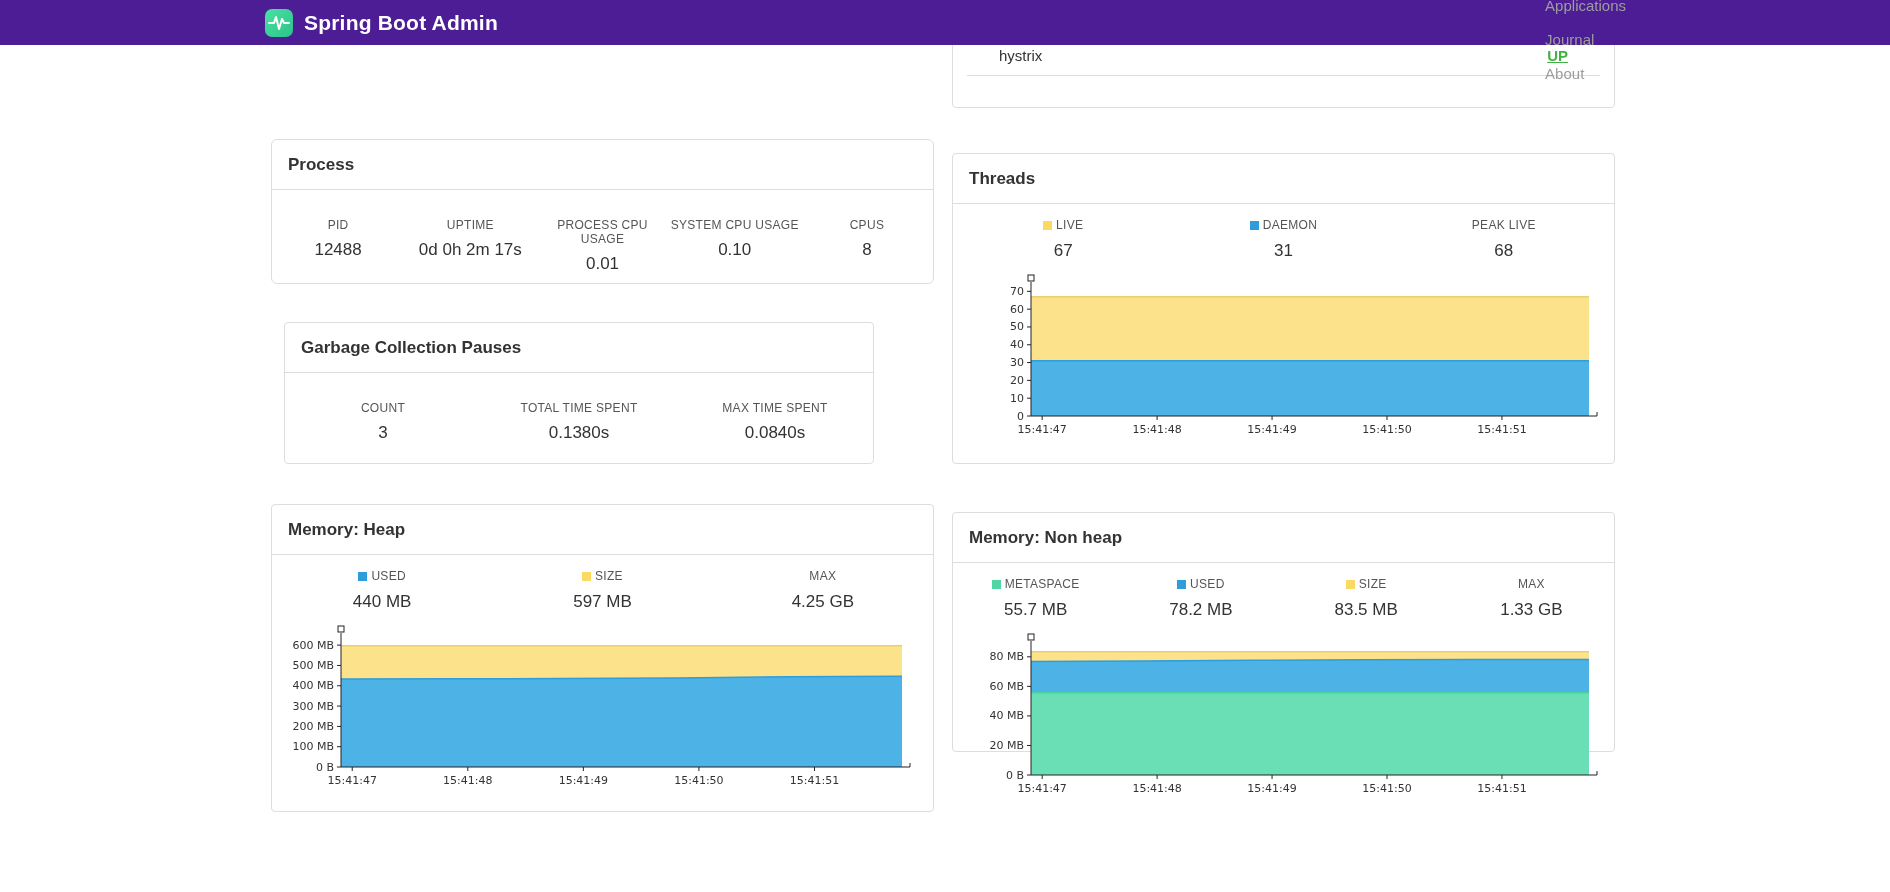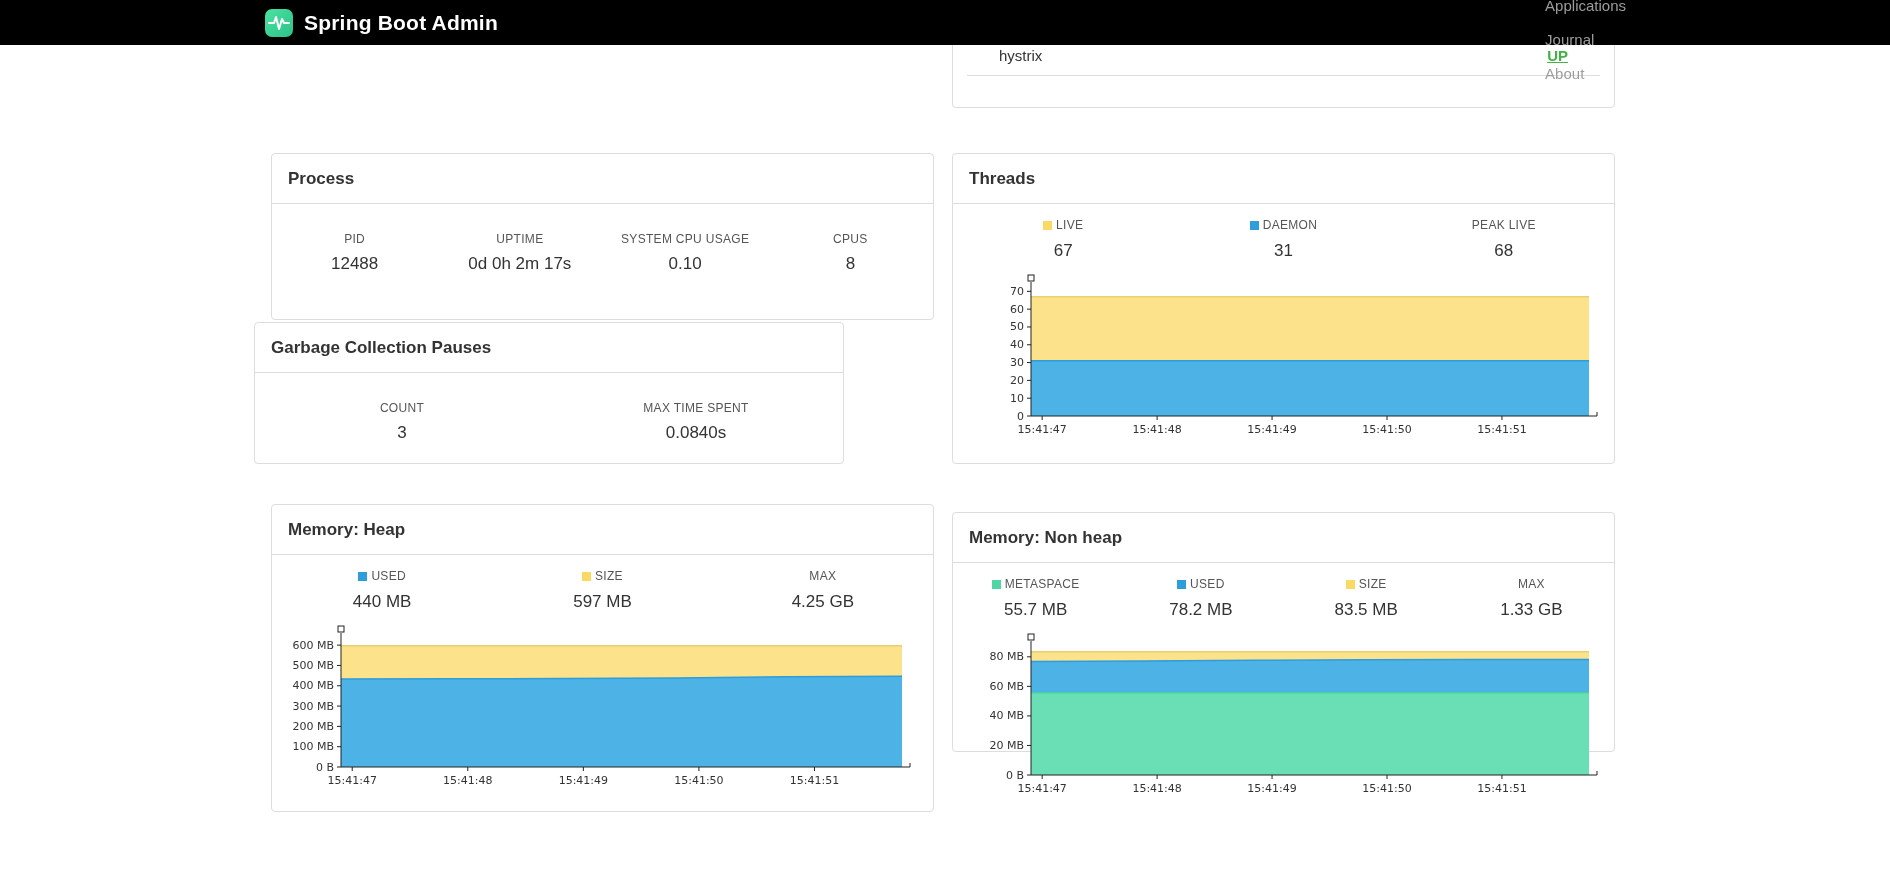--- a/index.html
+++ b/index.html
@@ -1,21 +1,21 @@
 <!DOCTYPE html>
 <html><head>
 <meta charset="utf-8">
 <style>
   * { box-sizing: border-box; margin: 0; padding: 0; }
   html,body { width: 1890px; height: 892px; background: #fff; overflow: hidden;
     font-family: "Liberation Sans", sans-serif; color:#333; }
   .page { position: relative; width: 1890px; height: 892px; }
 
   
-  .navbar { position: absolute; left:0; top:0; width:100%; height:45px; background:#000000;
+  .navbar { position: absolute; left:0; top:0; width:100%; height:45px; background:#4c1d95;
     z-index: 50; }
   .nav-inner { width:1362px; margin:0 auto; height:45px; display:flex;
     align-items:center; justify-content:space-between; }
   .brand { display:flex; align-items:center; gap:10px; text-decoration:none; cursor:pointer; }
   .brand-icon { width:30px; height:30px; display:inline-block; }
   .brand-title { color:#fff; font-size:21px; font-weight:bold; letter-spacing:0.2px; }
   .nav-links { list-style:none; display:flex; gap:17px;flex-direction:column; }
   .nav-links li { color:#9d9d9d; font-size:15px; cursor:pointer; }
 
   
@@ -23,22 +23,22 @@
   .panel h2 { font-size:17px; font-weight:bold; color:#333; padding:15px 16px 14px;
     border-bottom:1px solid #ddd; }
 
   .hystrix-panel { left:952px; top:-62px; width:663px; height:170px; overflow:hidden; }
   .hystrix-row { position:absolute; left:14px; right:14px; top:0; height:137px;
     display:flex; align-items:flex-end; justify-content:space-between;
     padding:0 32px 11px 32px; border-bottom:1px solid #ddd; cursor:pointer; }
   .hystrix-name { font-size:15px; font-weight:500; color:#333; }
   .hystrix-status { font-size:15px; font-weight:bold;text-decoration:underline; }
 
-  .process-panel { left:271px; top:153px; width:663px; height:167px; }
-  .gc-panel      { left:254px; top:322px; width:590px; height:142px; }
+  .process-panel { left:271px; top:139px; width:663px; height:145px;border-radius:6px; }
+  .gc-panel      { left:284px; top:322px; width:590px; height:142px; }
   .threads-panel { left:952px; top:153px; width:663px; height:311px; }
   .heap-panel    { left:271px; top:504px; width:663px; height:308px; }
   .nonheap-panel { left:952px; top:512px; width:663px; height:240px; }
 
   .stats { display:flex; margin-top:28px; }
   .stat { flex:1; text-align:center; }
   .stat-label { font-size:12px; color:#555; letter-spacing:0.3px;text-align:center; }
   .stat-value { font-size:17px; color:#333; margin-top:8px; }
 
   .legend { display:flex; margin-top:14px; }
@@ -70,36 +70,44 @@
       <div class="stats">
         <div class="stat">
           <div class="stat-label">PID</div>
           <div class="stat-value">12488</div>
         </div>
         <div class="stat">
           <div class="stat-label">UPTIME</div>
           <div class="stat-value">0d 0h 2m 17s</div>
         </div>
         <div class="stat">
+          <div class="stat-label">PROCESS CPU USAGE</div>
+          <div class="stat-value">0.01</div>
+        </div>
+        <div class="stat">
           <div class="stat-label">SYSTEM CPU USAGE</div>
           <div class="stat-value">0.10</div>
         </div>
         <div class="stat">
           <div class="stat-label">CPUS</div>
           <div class="stat-value">8</div>
         </div>
       </div>
     </section>
 
     <section class="panel gc-panel">
       <h2>Garbage Collection Pauses</h2>
       <div class="stats">
         <div class="stat">
           <div class="stat-label">COUNT</div>
           <div class="stat-value">3</div>
+        </div>
+        <div class="stat">
+          <div class="stat-label">TOTAL TIME SPENT</div>
+          <div class="stat-value">0.1380s</div>
         </div>
         <div class="stat">
           <div class="stat-label">MAX TIME SPENT</div>
           <div class="stat-value">0.0840s</div>
         </div>
       </div>
     </section>
 
     <section class="panel threads-panel">
       <h2>Threads</h2>

